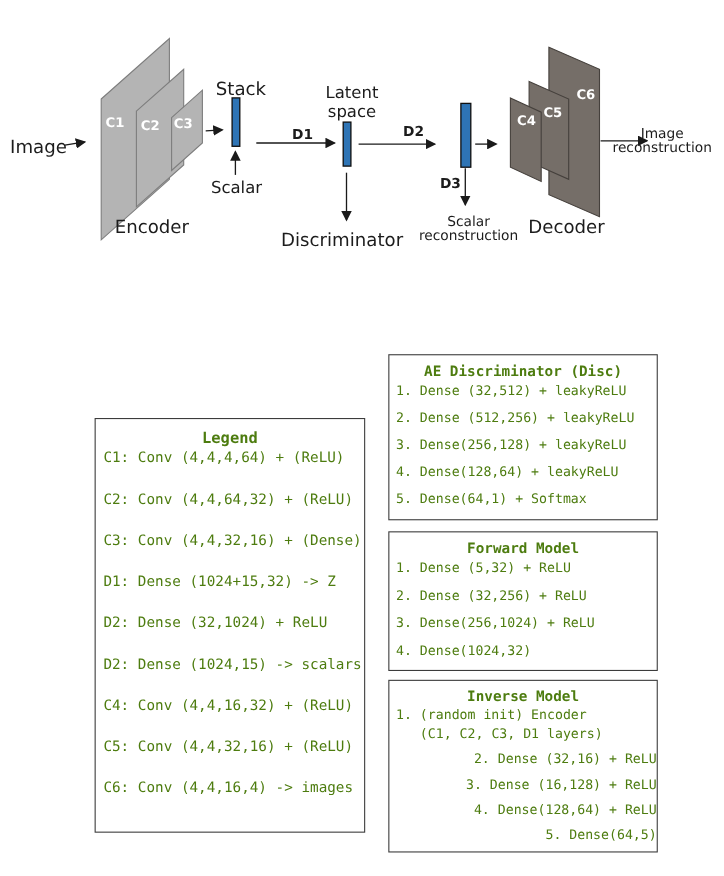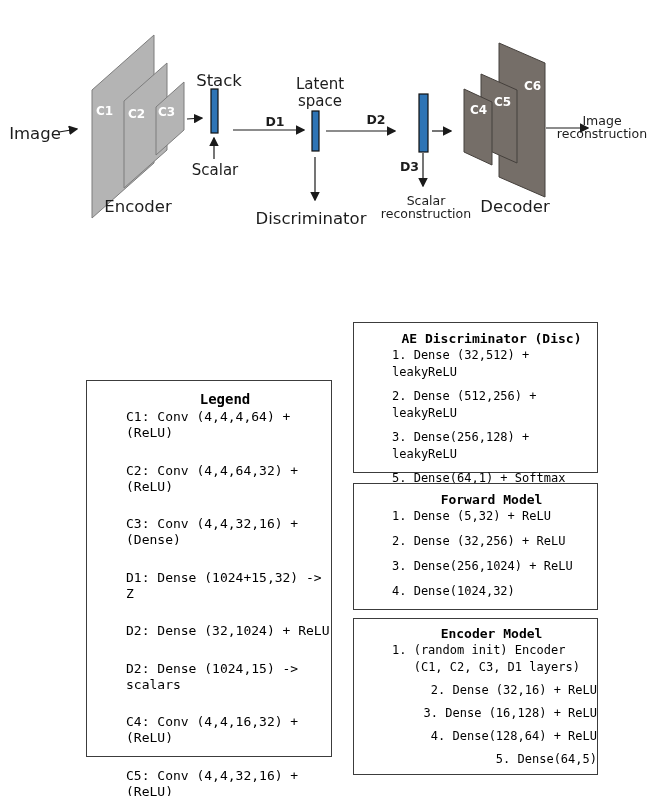--- a/index.html
+++ b/index.html
@@ -15,21 +15,21 @@
   svg#arch .dlbl  { font-size:12.5px; font-weight:bold; }
   svg#arch .plbl  { font-size:12px; font-weight:bold; fill:#ffffff; }
   svg#arch .enc-plane { stroke:#7d7d7d; stroke-width:1; }
   svg#arch .dec-plane { stroke:#45403c; stroke-width:1; }
   svg#arch .bar  { stroke:#101010; stroke-width:1.2; }
   svg#arch .arrow { stroke:#1a1a1a; stroke-width:1.2; fill:none; }
 
   .specbox {
     position:absolute; box-sizing:border-box;
     border:1px solid #3c3c3c; background:#ffffff;
-    font-family:"DejaVu Sans Mono", monospace; color:#000000;padding-left:32px;
+    font-family:"DejaVu Sans Mono", monospace; color:#4d7c0f;
   }
   .specbox .box-title { text-align:center; font-weight:bold; }
   .legend-box { left:86px; top:380px; width:246px; height:377px; padding-top:9px; }
   .legend-box .box-title { font-size:14px; line-height:19px; }
   .legend-box .box-item  { margin-left:7px; font-size:13px; line-height:16px; white-space:pre-wrap; }
   .legend-box .box-item:first-of-type { margin-top:18px; }
   .legend-box .box-item + .box-item   { margin-top:21.5px; }
 
   .right-box .box-title { font-size:13px; line-height:17px; }
   .right-box .box-item  { margin-left:6px; font-size:12px; line-height:16.5px; white-space:pre-wrap; }
@@ -111,33 +111,34 @@
     <div class="box-item">C4: Conv (4,4,16,32) + (ReLU)</div>
     <div class="box-item">C5: Conv (4,4,32,16) + (ReLU)</div>
     <div class="box-item">C6: Conv (4,4,16,4) -&gt; images</div>
   </div>
 
   <div class="specbox right-box box-disc">
     <div class="box-title">AE Discriminator (Disc)</div>
     <div class="box-item">1. Dense (32,512) + leakyReLU</div>
     <div class="box-item">2. Dense (512,256) + leakyReLU</div>
     <div class="box-item">3. Dense(256,128) + leakyReLU</div>
+    <div class="box-item">4. Dense(128,64) + leakyReLU</div>
     <div class="box-item">5. Dense(64,1) + Softmax</div>
   </div>
 
   <div class="specbox right-box box-forward">
     <div class="box-title">Forward Model</div>
     <div class="box-item">1. Dense (5,32) + ReLU</div>
     <div class="box-item">2. Dense (32,256) + ReLU</div>
     <div class="box-item">3. Dense(256,1024) + ReLU</div>
     <div class="box-item">4. Dense(1024,32)</div>
   </div>
 
   <div class="specbox right-box box-inverse">
-    <div class="box-title">Encoder Model</div>
+    <div class="box-title">Inverse Model</div>
     <div class="box-item">1. (random init) Encoder
    (C1, C2, C3, D1 layers)</div>
     <div class="box-item">2. Dense (32,16) + ReLU</div>
     <div class="box-item">3. Dense (16,128) + ReLU</div>
     <div class="box-item">4. Dense(128,64) + ReLU</div>
     <div class="box-item">5. Dense(64,5)</div>
   </div>
 
 </div>
 

